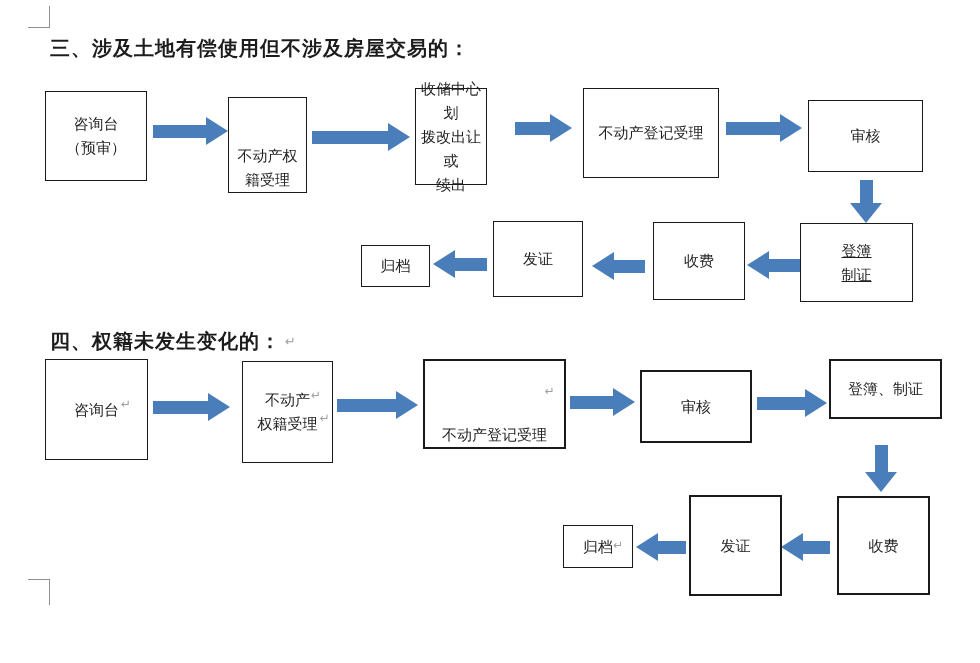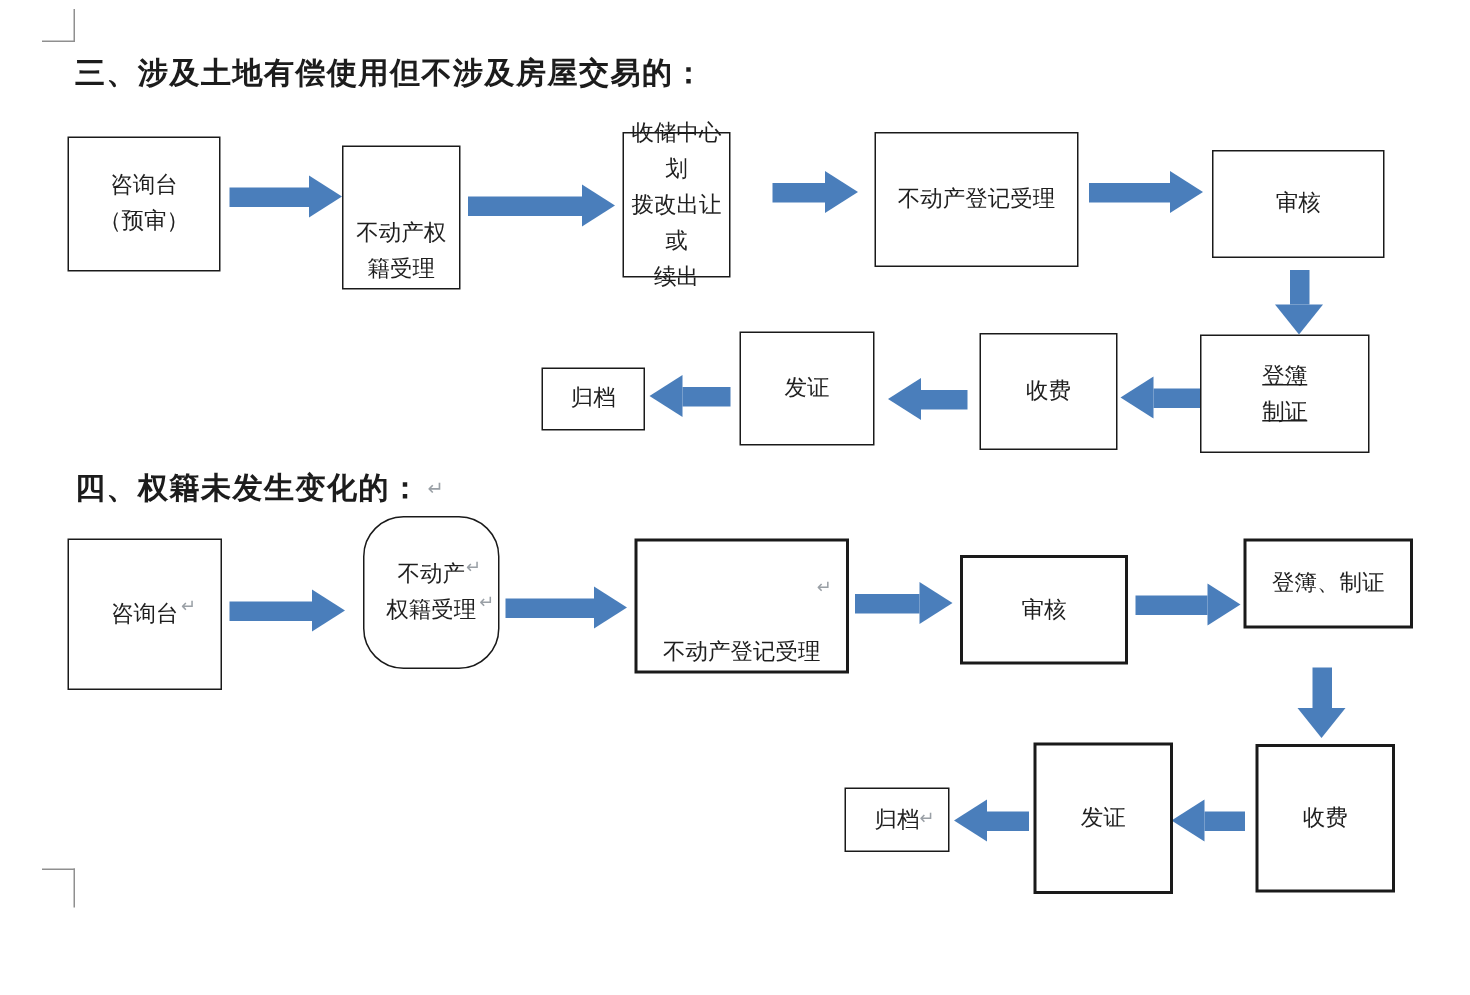--- a/index.html
+++ b/index.html
@@ -8,21 +8,21 @@
     --text:#1f1f1f;
     --crop:#8f8f8f;
   }
   html,body{margin:0;padding:0;background:#fff;}
   body{font-family:"Liberation Sans","DejaVu Sans",sans-serif;color:var(--text);}
   #page{position:relative;width:980px;height:663px;background:#fff;overflow:hidden;}
 
   
   .heading{position:absolute;font-size:20px;font-weight:600;letter-spacing:1px;color:#1c1c1c;white-space:nowrap;}
   .h-three{left:50px;top:35px;}
-  .h-four{left:50px;top:312px;}
+  .h-four{left:50px;top:328px;}
   .pmark-inline{font-size:13px;font-weight:400;color:#9aa0a6;margin-left:4px;vertical-align:2px;}
 
   
   .node{position:absolute;border:1px solid var(--border);background:#fff;
         display:flex;align-items:center;justify-content:center;text-align:center;
         font-size:15px;line-height:24px;box-sizing:border-box;}
   .node .lbl{white-space:pre-line;}
   .v-top{align-items:flex-end;}
   .pmark{position:absolute;font-size:12px;color:#9aa0a6;line-height:12px;}
 
@@ -32,21 +32,21 @@
   .c1n3{left:415px;top:88px;width:72px;height:97px;}
   .c1n4{left:583px;top:88px;width:136px;height:90px;}
   .c1n5{left:808px;top:100px;width:115px;height:72px;}
   .c1n6{left:800px;top:223px;width:113px;height:79px;text-decoration:underline;}
   .c1n7{left:653px;top:222px;width:92px;height:78px;}
   .c1n8{left:493px;top:221px;width:90px;height:76px;}
   .c1n9{left:361px;top:245px;width:69px;height:42px;}
 
   
   .c2n1{left:45px;top:359px;width:103px;height:101px;}
-  .c2n2{left:242px;top:344px;width:91px;height:102px;border-radius:27px;}
+  .c2n2{left:242px;top:361px;width:91px;height:102px;}
   .c2n3{left:423px;top:359px;width:143px;height:90px;border-width:2px;padding-top:20px;}
   .c2n4{left:640px;top:370px;width:112px;height:73px;border-width:2px;}
   .c2n5{left:829px;top:359px;width:113px;height:60px;border-width:2px;}
   .c2n6{left:837px;top:496px;width:93px;height:99px;border-width:2px;}
   .c2n7{left:689px;top:495px;width:93px;height:101px;border-width:2px;}
   .c2n8{left:563px;top:525px;width:70px;height:43px;}
 
   
   .pm-c2n1{left:74%;top:38%;}
   .pm-c2n2a{left:76%;top:27%;}

